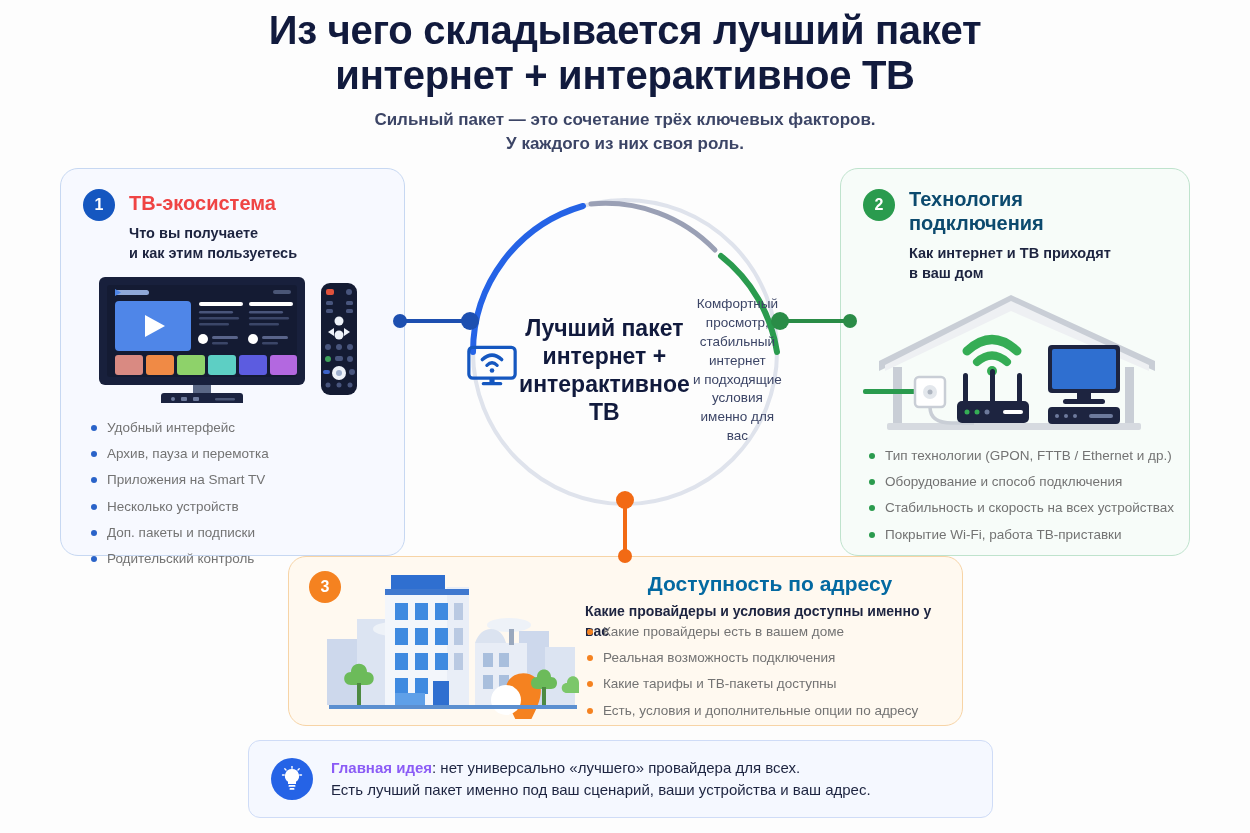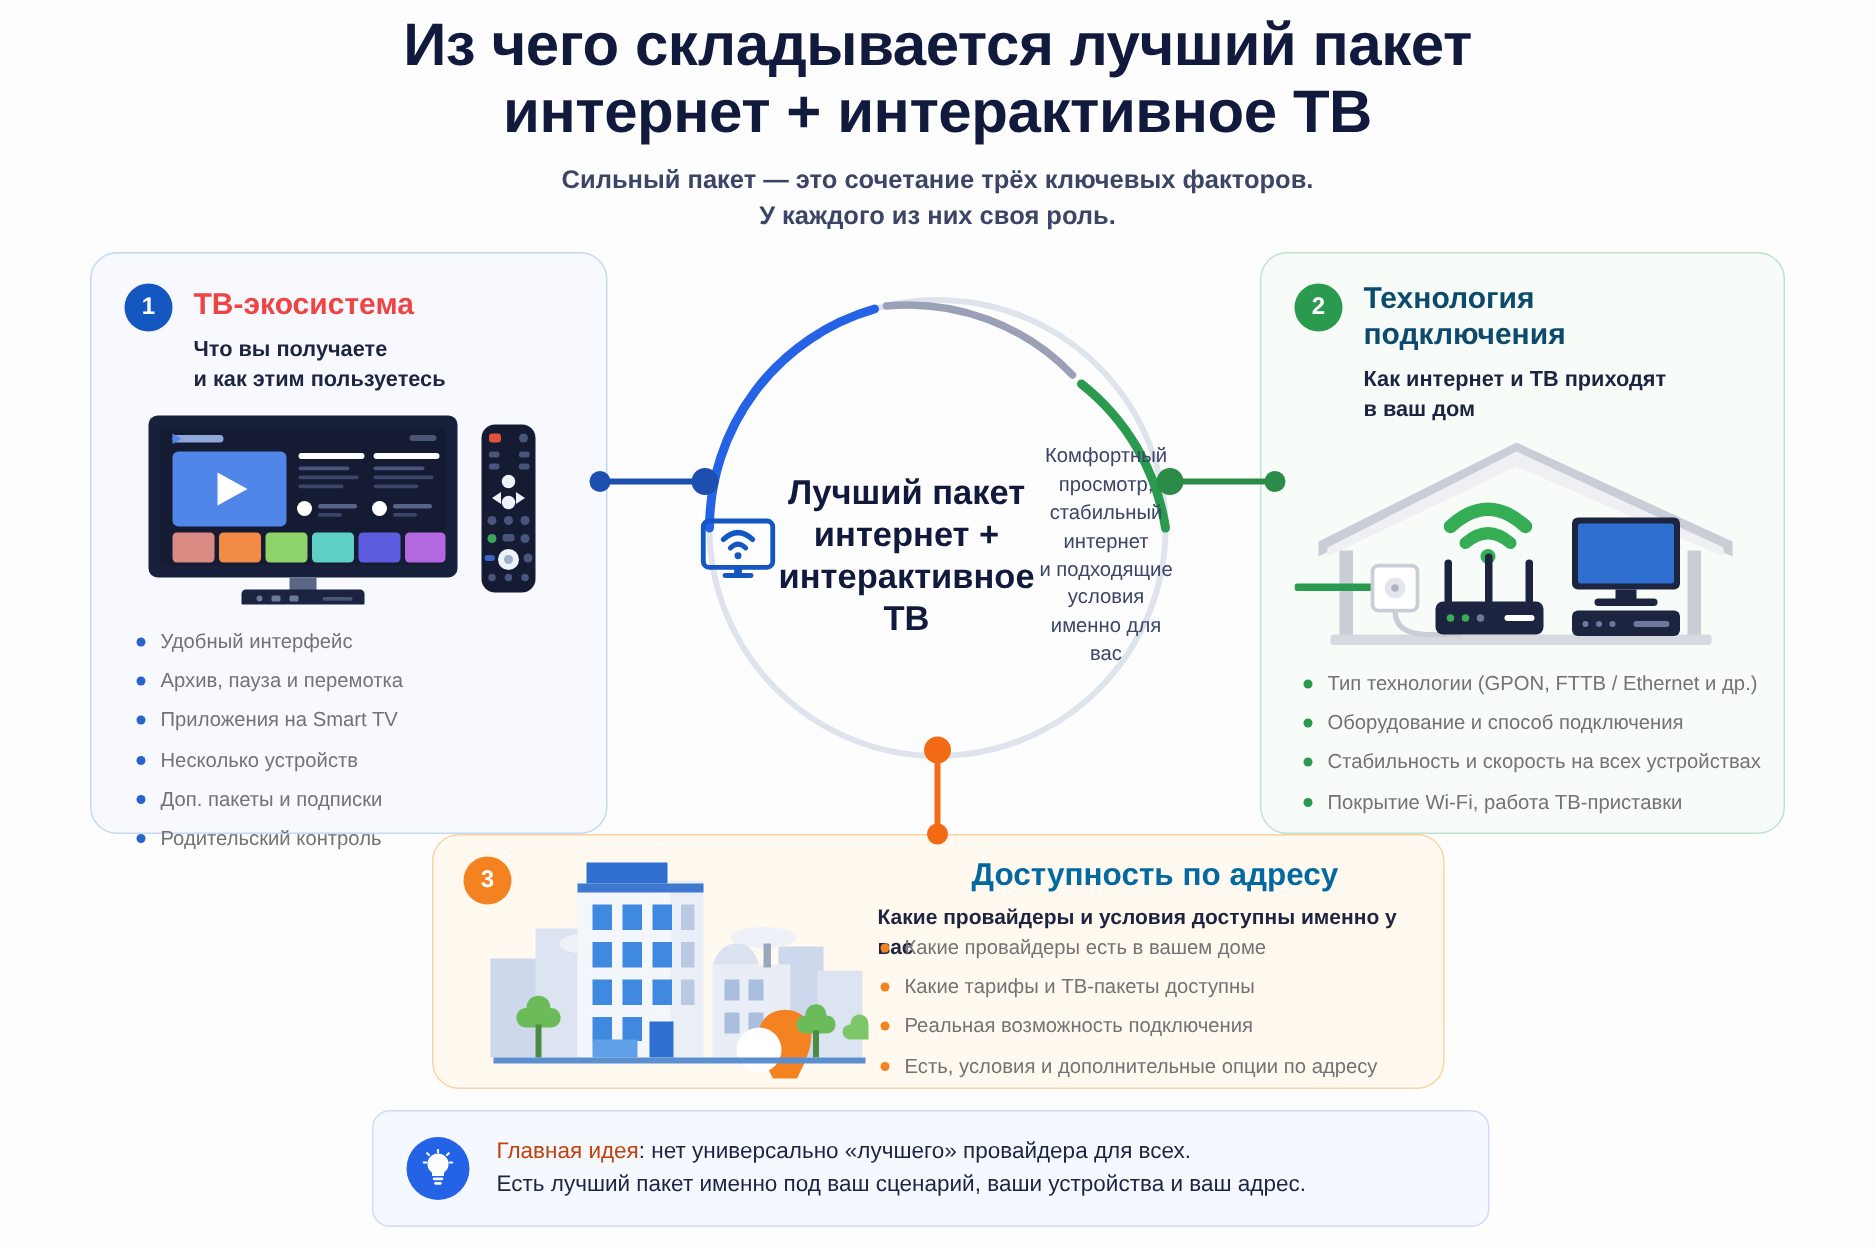--- a/index.html
+++ b/index.html
@@ -105,21 +105,21 @@
   .footer {
     position: absolute; left: 248px; top: 740px; width: 745px; height: 78px;
     background: #f5f8ff; border: 1.5px solid #cfdcf7; border-radius: 12px;
     display: flex; align-items: center; padding-left: 22px;
   }
   .bulb-circle {
     width: 42px; height: 42px; border-radius: 50%; background: #2563e6;
     display: flex; align-items: center; justify-content: center; flex: 0 0 42px;
   }
   .footer-text { margin-left: 18px; font-size: 15px; line-height: 1.5; color: #1d2440; }
-  .footer-text .lead { color: #c2410c; font-weight: normal; }
+  .footer-text .lead { color: #8b5cf6; font-weight: bold; }
   .footer-text .l { display: block; }
 </style>
 </head>
 <body>
 
 <div class="page">
 
   <div class="header">
     <h1 class="title">
       <span>Из чего складывается лучший пакет</span>
@@ -314,22 +314,22 @@
 
     <div class="card-head" style="left:296px; top:14px; width:370px;">
       <div class="card-title">Доступность по адресу</div>
       <div class="card-sub">
         <span>Какие провайдеры и условия доступны именно у вас</span>
       </div>
     </div>
 
     <ul class="bullets bul-orange list-addr">
       <li>Какие провайдеры есть в вашем доме</li>
+      <li>Реальная возможность подключения</li>
       <li>Какие тарифы и ТВ-пакеты доступны</li>
-      <li>Реальная возможность подключения</li>
       <li>Есть, условия и дополнительные опции по адресу</li>
     </ul>
   </div>
 
   <div class="hub">
     <svg class="ring" width="320" height="320" viewBox="0 0 320 320">
       <circle cx="160" cy="160" r="152" fill="none" stroke="#dfe3ec" stroke-width="4"></circle>
       <path d="M 8 160 A 152 152 0 0 1 118 14" fill="none" stroke="#2563e6" stroke-width="6" stroke-linecap="round"></path>
       <path d="M 126 12 A 152 152 0 0 1 250 58" fill="none" stroke="#9aa0b5" stroke-width="5" stroke-linecap="round"></path>
       <path d="M 256 64 A 152 152 0 0 1 312 160" fill="none" stroke="#2a9b4e" stroke-width="6" stroke-linecap="round"></path>

